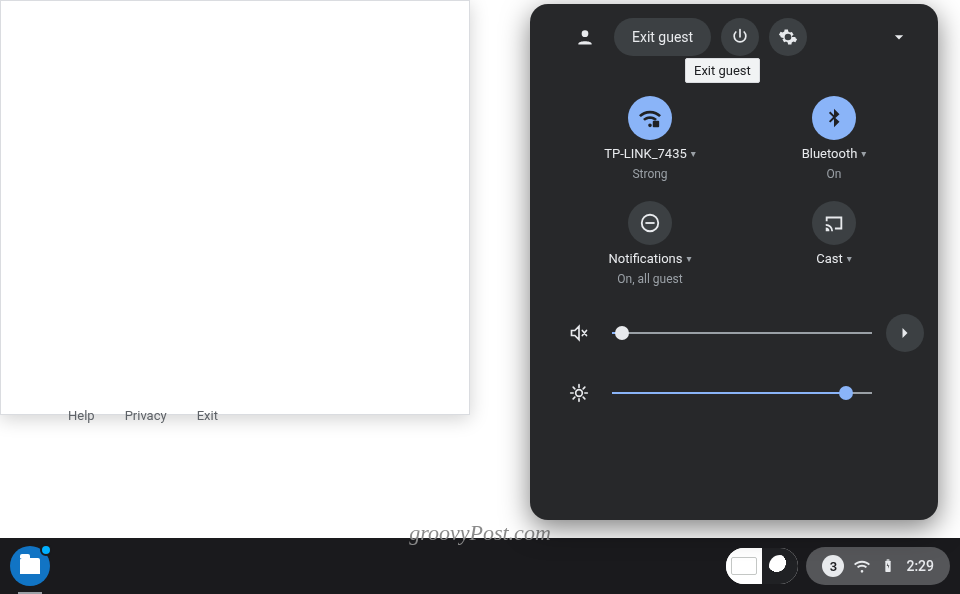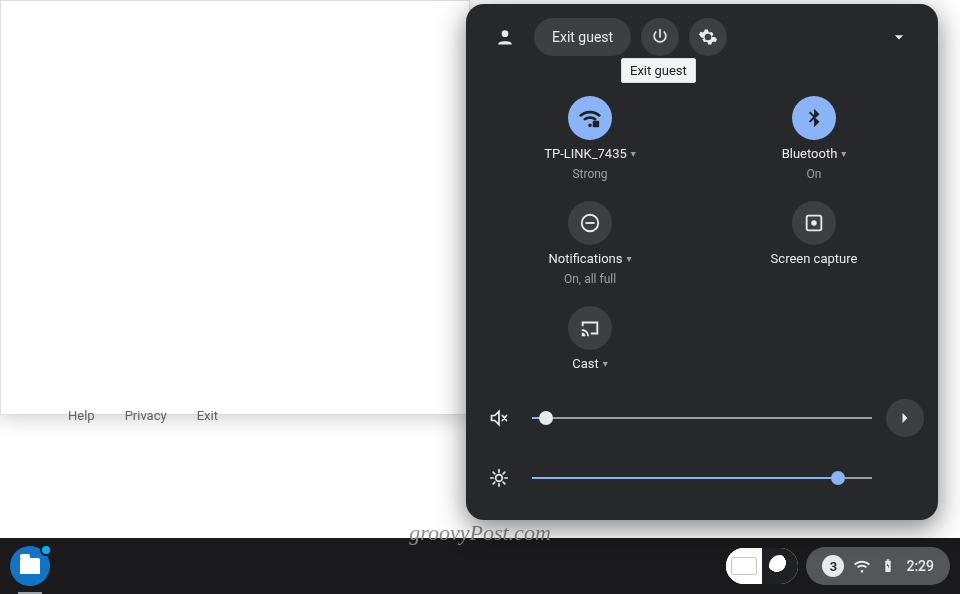--- a/index.html
+++ b/index.html
@@ -62,24 +62,24 @@
 .status-capsule .notif-count {
   width: 22px; height: 22px; border-radius: 50%; background: #e8eaed;
   color: #202124; font-size: 13px; font-weight: 600;
   display: flex; align-items: center; justify-content: center;
 }
 .status-capsule svg { width: 16px; height: 16px; fill: #e8eaed; }
 
 
 .panel {
   position: absolute; right: 22px; top: 4px;
-  width: 472px; height: 516px; background: #27282a;
+  width: 408px; height: 516px; background: #27282a;
   border-radius: 18px; box-shadow: 0 8px 28px rgba(0,0,0,.5);
   color: #e8eaed; display: flex; flex-direction: column;
-  padding: 14px 0 0 0; z-index: 10;
+  padding: 14px 0 0 16px; z-index: 10;
 }
 .panel-top {
   display: flex; align-items: center; gap: 10px; padding: 0 20px;
 }
 .round-btn {
   width: 38px; height: 38px; border-radius: 50%; background: #3c4043;
   display: flex; align-items: center; justify-content: center; cursor: pointer;
 }
 .round-btn.plain { background: transparent; }
 .round-btn svg { width: 20px; height: 20px; fill: #e8eaed; }
@@ -215,34 +215,23 @@
       <div class="tile-icon">
         <svg viewBox="0 0 24 24">
             <circle cx="12" cy="12" r="9" fill="none" stroke="#e8eaed" stroke-width="2"></circle>
             <rect x="7" y="11" width="10" height="2"></rect>
           </svg>
       </div>
       <div class="tile-label">
           <span>Notifications</span>
           <span class="chev">▾</span>
         </div>
-      <div class="tile-sub">On, all full</div>
-    </div>
-
-    <div class="tile">
-      <div class="tile-icon">
-        <svg viewBox="0 0 24 24">
-            <rect x="4" y="4" width="16" height="16" rx="2" fill="none" stroke="#e8eaed" stroke-width="2"></rect>
-            <circle cx="12" cy="12" r="3"></circle>
-          </svg>
-      </div>
-      <div class="tile-label">
-          <span>Screen capture</span>
-        </div>
-    </div>
+      <div class="tile-sub">On, all guest</div>
+    </div>
+
 
 
     <div class="tile">
       <div class="tile-icon">
         <svg viewBox="0 0 24 24">
             <path d="M3 5h18v14h-8v-2h6V7H5v3H3zM3 17a4 4 0 0 1 4 4H3zm0-4a8 8 0 0 1 8 8H9a6 6 0 0 0-6-6z"></path>
           </svg>
       </div>
       <div class="tile-label">
           <span>Cast</span>

